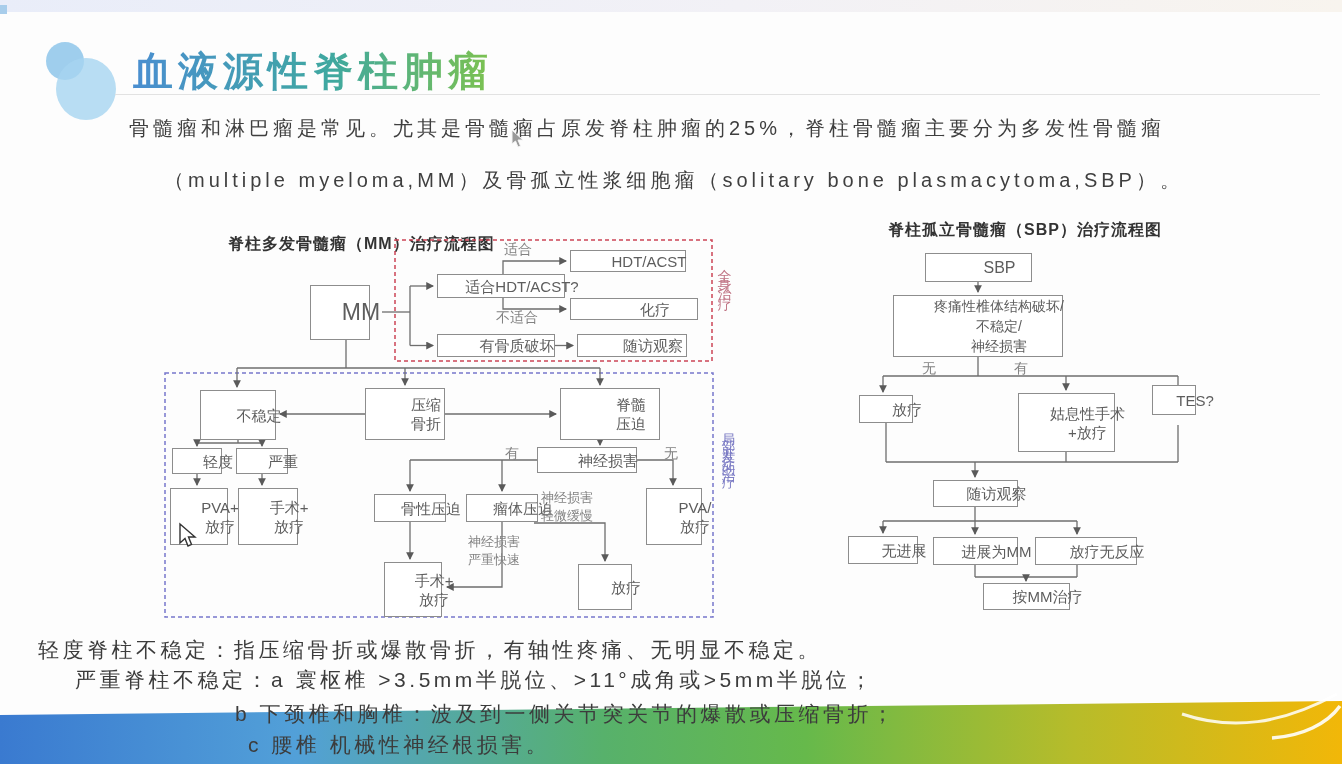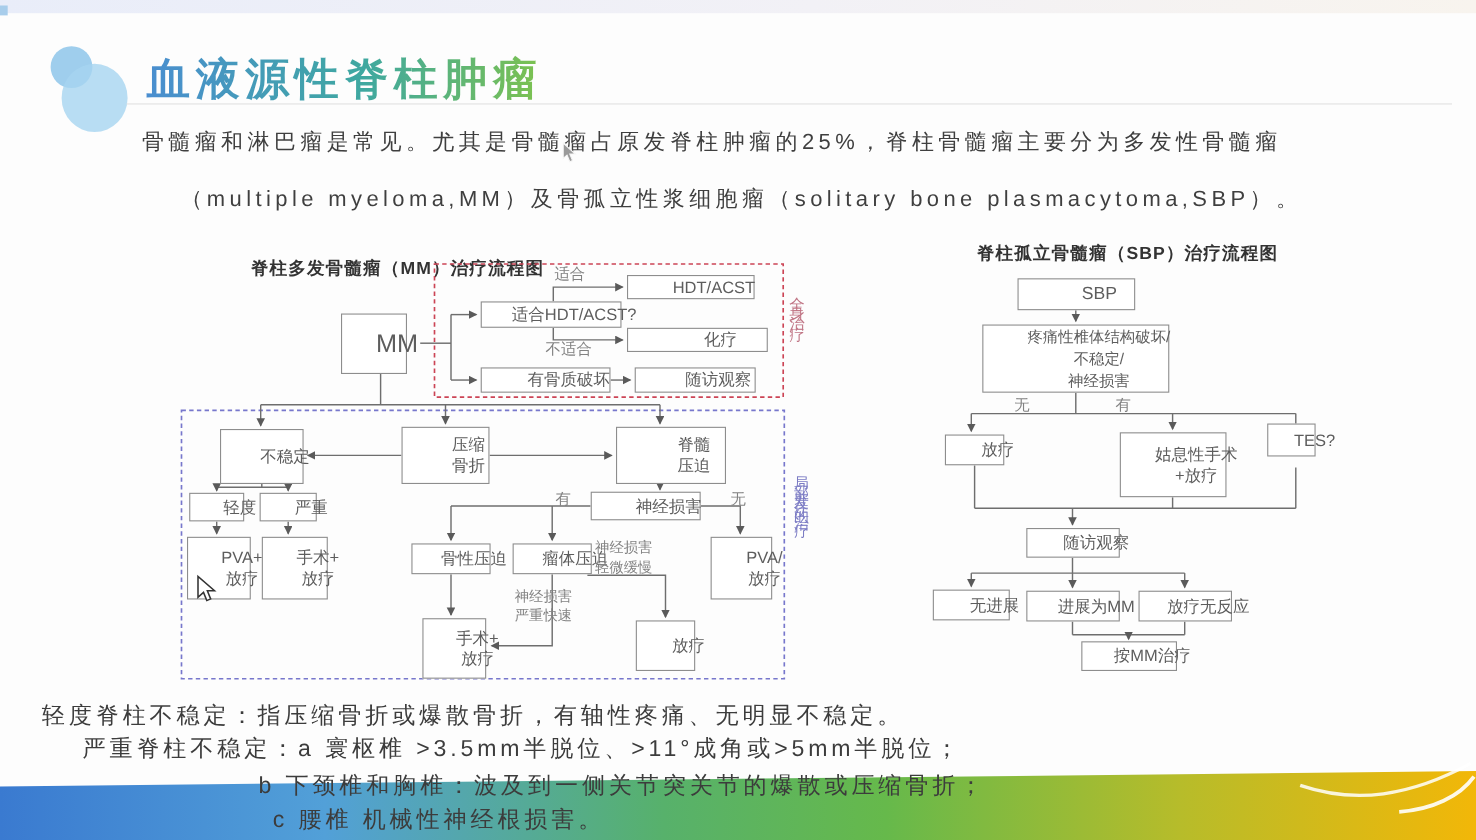--- a/index.html
+++ b/index.html
@@ -203,21 +203,21 @@
 </div>
 <div class="fbox" style="left:859px;top:395px;width:54px;height:28px;">放疗</div>
 <div class="fbox" style="left:1018px;top:393px;width:97px;height:59px;">
   <span>姑息性手术</span>
   <span>+放疗</span>
 </div>
 <div class="fbox" style="left:1152px;top:385px;width:35px;height:30px;">TES?</div>
 <div class="fbox" style="left:933px;top:480px;width:85px;height:27px;">随访观察</div>
 <div class="fbox" style="left:848px;top:536px;width:70px;height:28px;">无进展</div>
 <div class="fbox" style="left:933px;top:537px;width:85px;height:28px;">进展为MM</div>
-<div class="fbox" style="left:1035px;top:537px;width:85px;height:28px;">放疗无反应</div>
+<div class="fbox" style="left:1035px;top:537px;width:102px;height:28px;">放疗无反应</div>
 <div class="fbox" style="left:983px;top:583px;width:87px;height:27px;">按MM治疗</div>
 
 <div class="flabel" style="left:922px;top:359px;">无</div>
 <div class="flabel" style="left:1014px;top:359px;">有</div>
 
 <div class="abs note" style="left:38px;top:636px;">轻度脊柱不稳定：指压缩骨折或爆散骨折，有轴性疼痛、无明显不稳定。</div>
 <div class="abs note" style="left:75px;top:666px;">严重脊柱不稳定：a 寰枢椎 &gt;3.5mm半脱位、&gt;11°成角或&gt;5mm半脱位；</div>
 <div class="abs note" style="left:235px;top:700px;">b 下颈椎和胸椎：波及到一侧关节突关节的爆散或压缩骨折；</div>
 <div class="abs note" style="left:248px;top:731px;">c 腰椎 机械性神经根损害。</div>
 

